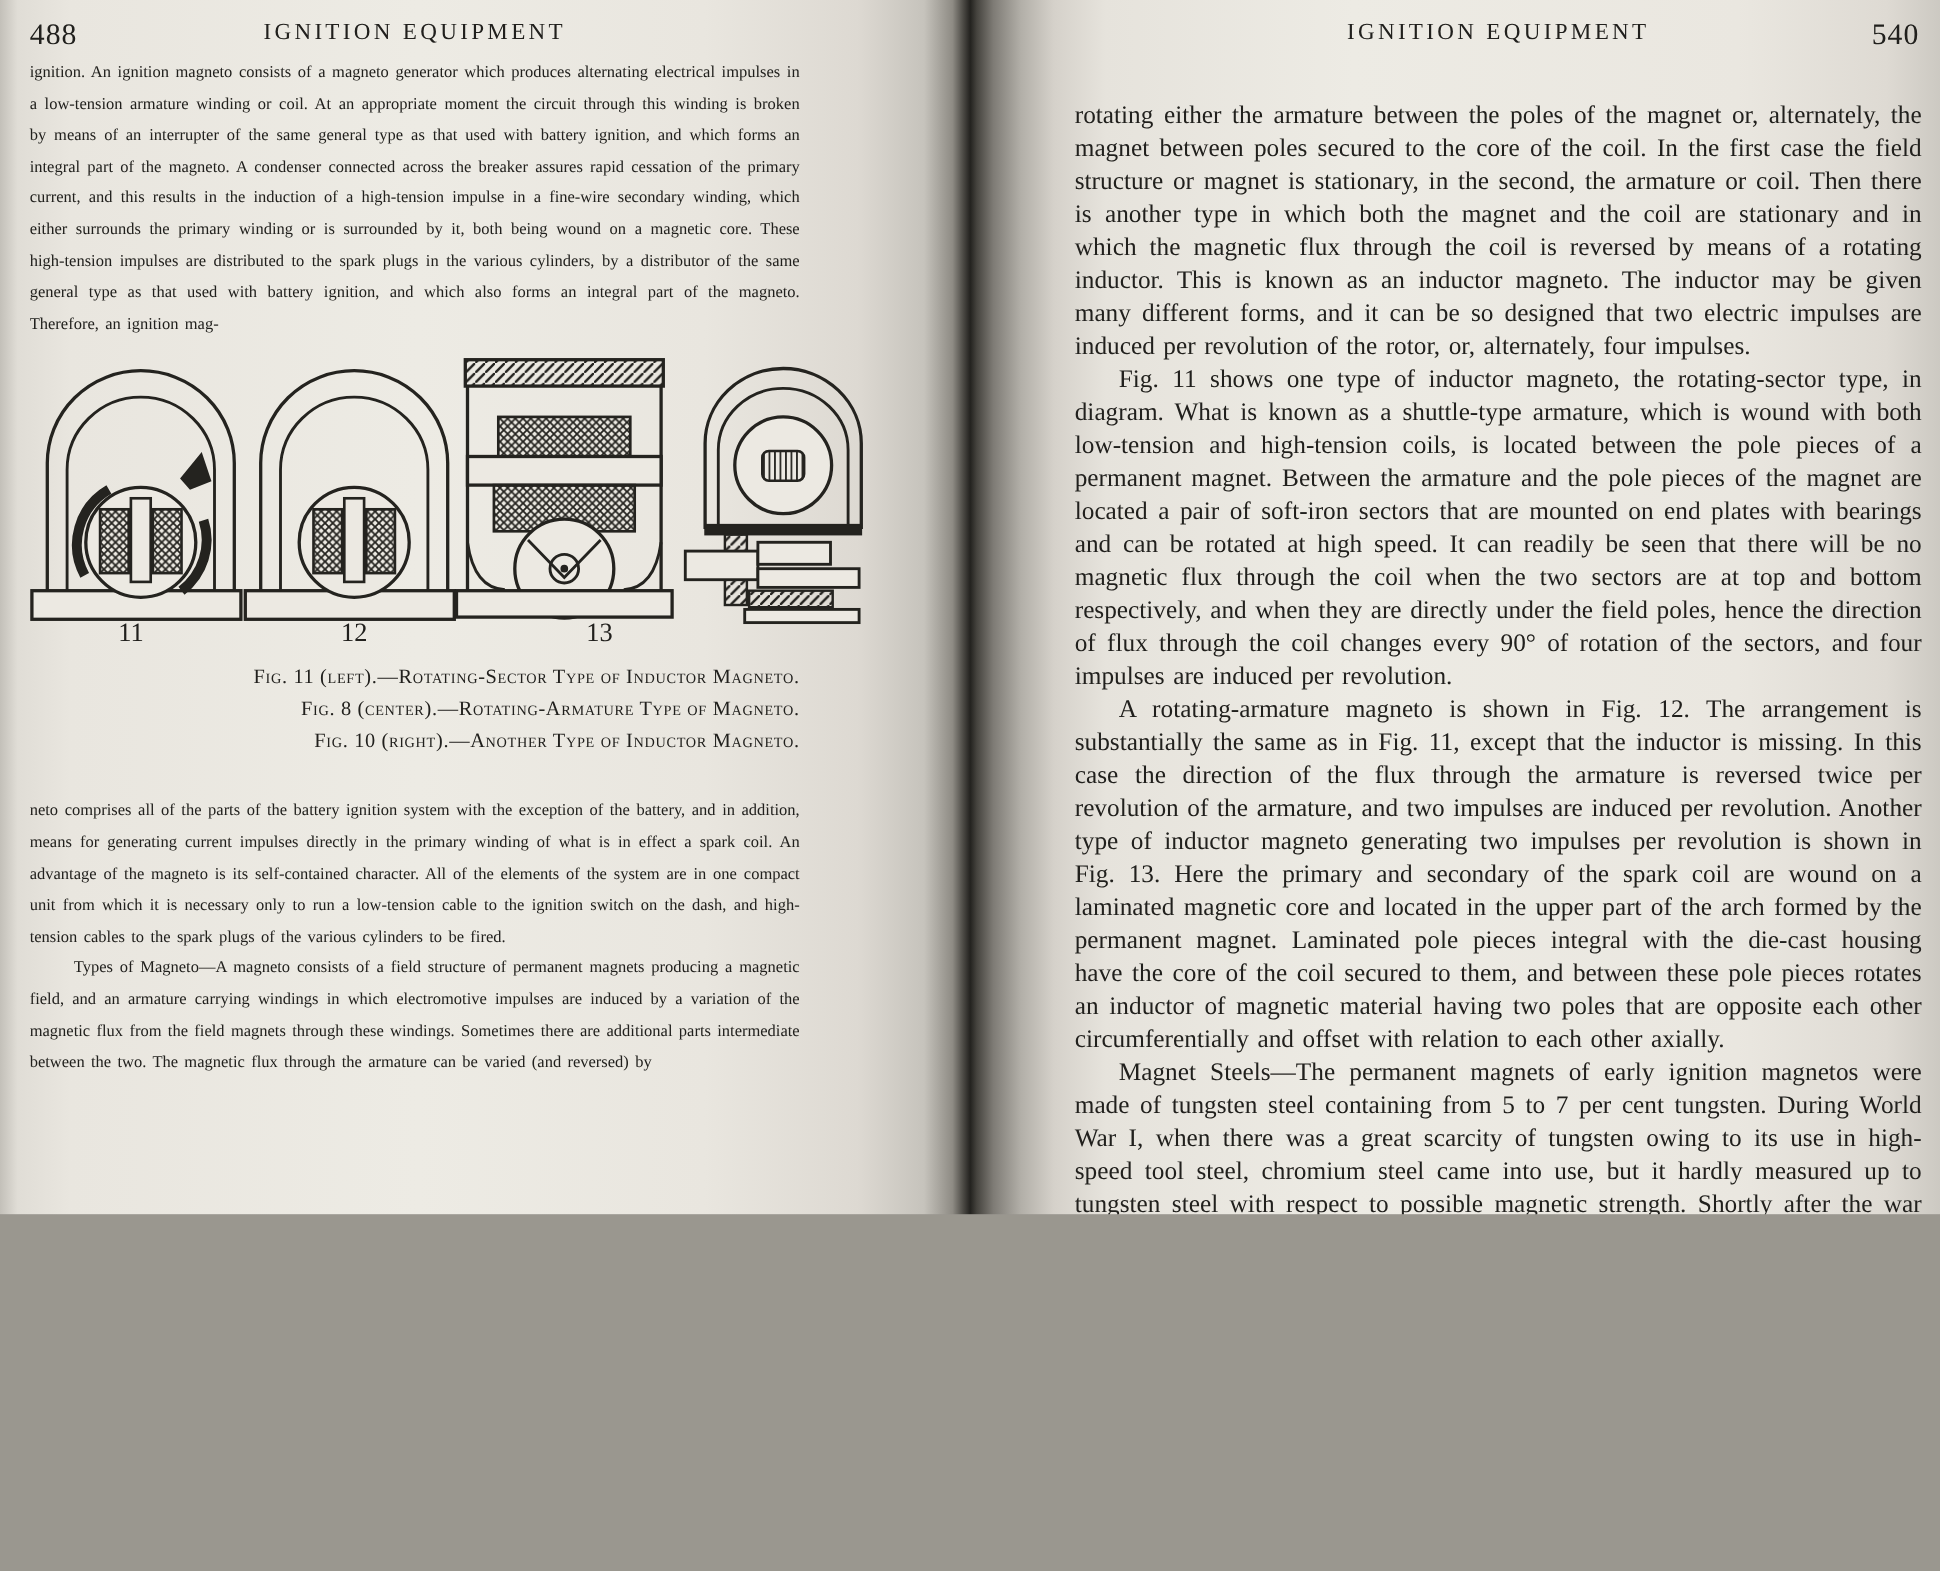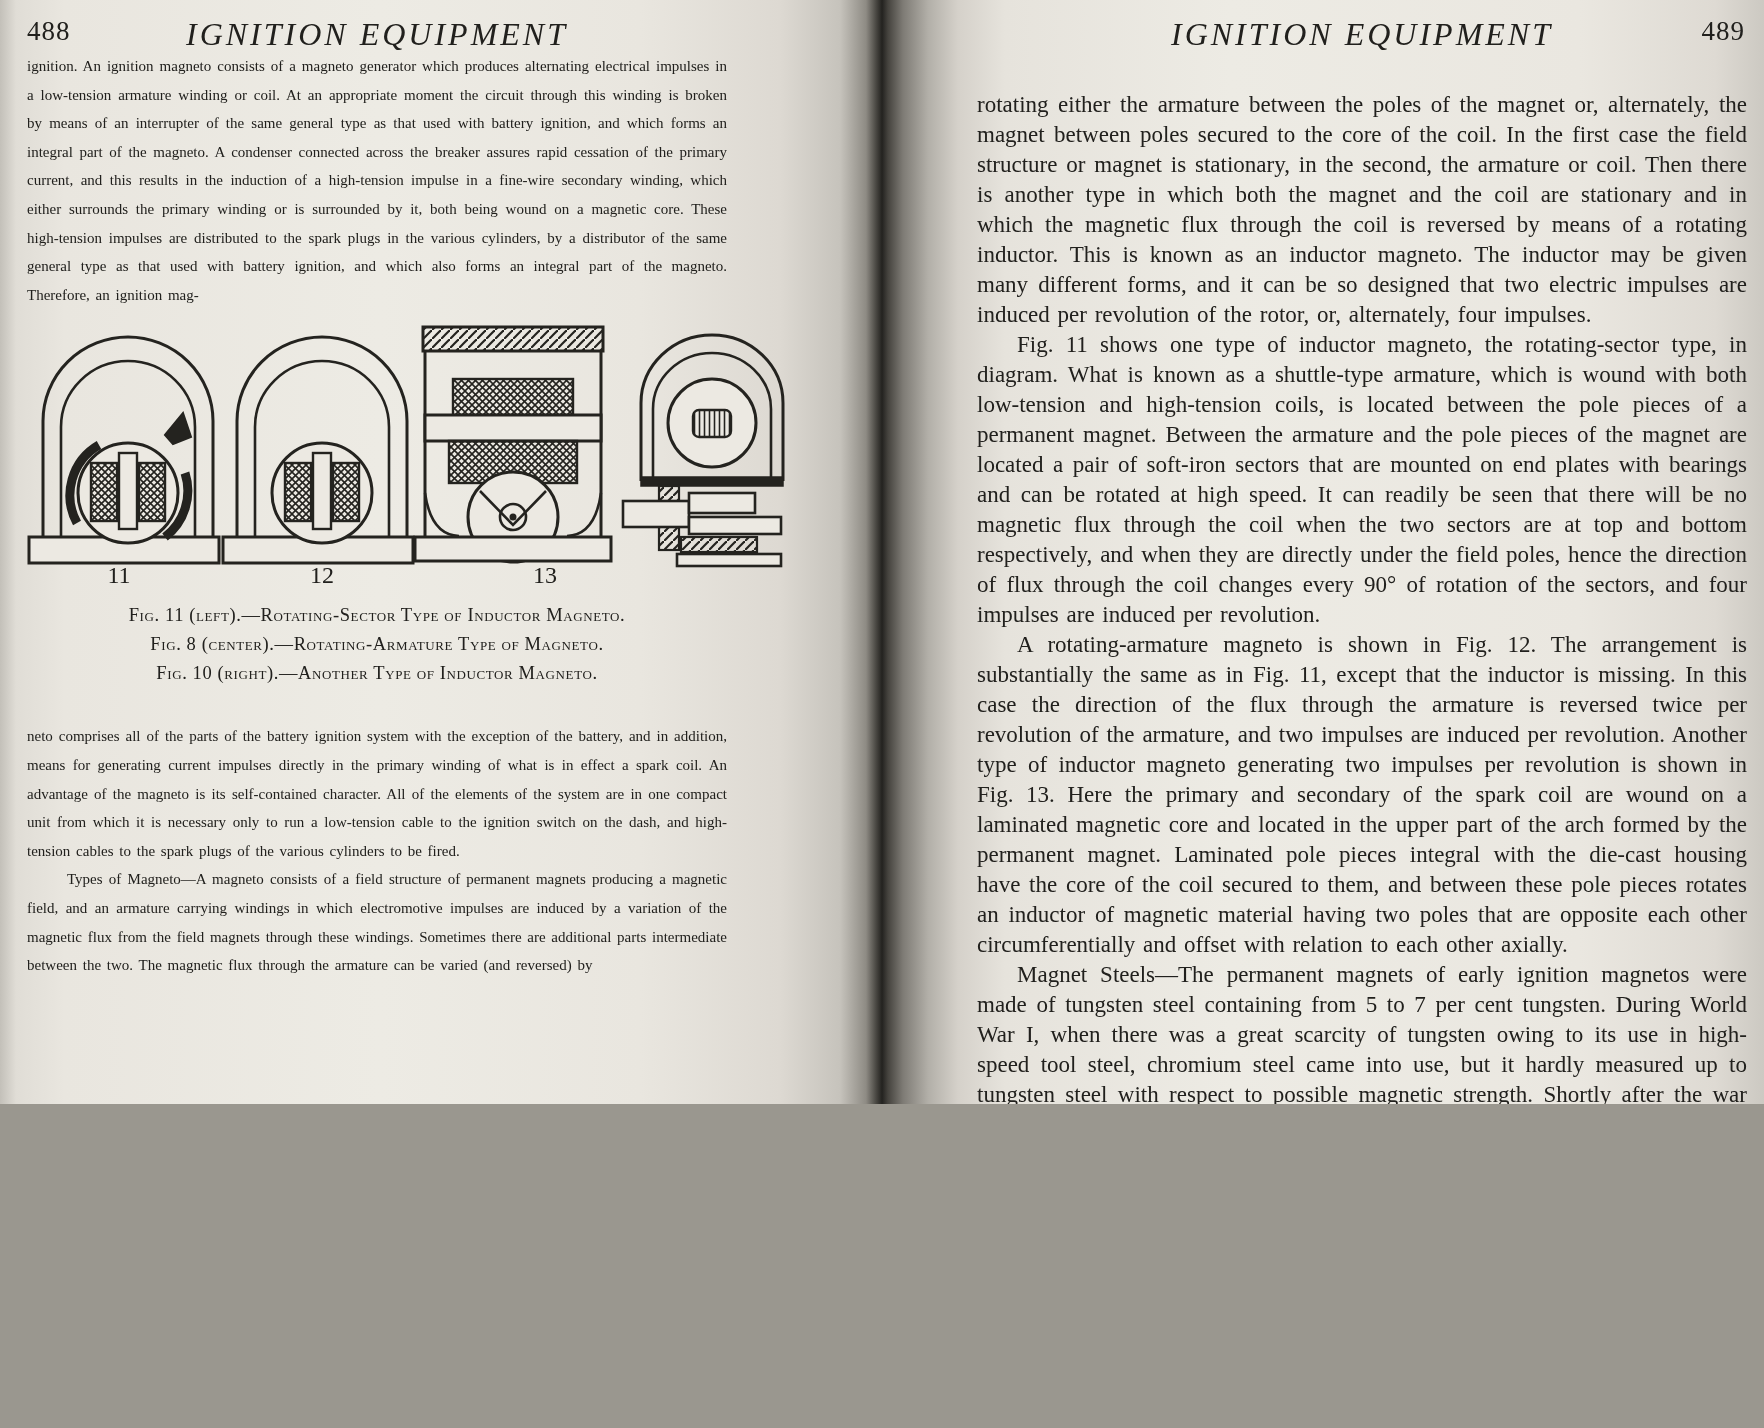--- a/index.html
+++ b/index.html
@@ -17,34 +17,34 @@
   }
   .col{position:absolute;top:16px;}
   .col-left{left:27px;width:700px;}
   .col-right{left:977px;width:770px;}
   .running-head{position:relative;height:36px;}
   .running-head .pageno{position:absolute;top:0;font-size:27px;letter-spacing:1px;}
   .col-left .pageno{left:0;}
   .col-right .pageno{right:2px;}
   .running-head .title{
     position:absolute;left:50%;transform:translateX(-50%);
-    font-size:32px;letter-spacing:3px;white-space:nowrap;font-style:italic;
+    font-size:21px;letter-spacing:3px;white-space:nowrap;
   }
   .body-text{
     font-size:15px;line-height:28.6px;text-align:justify;
     word-spacing:2px;
   }
   .col-right .body-text{font-size:23px;line-height:30px;}
   p.para{margin:0;padding:0;}
   p.indent{text-indent:40px;}
   .body-top{margin-top:24px;}
   .col-right .first{margin-top:38px;}
   b.lead{font-weight:normal;}
   .figure-block{width:762px;margin:10px 0 0 -4px;}
-  .fig-captions{margin:6px 0 34px 0;text-align:center;
+  .fig-captions{margin:6px 0 34px 0;text-align:right;
     font-size:18.5px;line-height:29px;letter-spacing:.6px;
     font-variant:small-caps;}
   .fig-captions div{white-space:nowrap;}
   svg text.fignum{font-family:"Liberation Serif","DejaVu Serif",serif;font-size:24px;fill:#21201d;}
 </style>
 </head>
 <body>
 
 <div class="spread">
 
@@ -134,21 +134,21 @@
     </div>
 
     <p class="para body-text">neto comprises all of the parts of the battery ignition system with the exception of the battery, and in addition, means for generating current impulses directly in the primary winding of what is in effect a spark coil.  An advantage of the magneto is its self-contained character.  All of the elements of the system are in one compact unit from which it is necessary only to run a low-tension cable to the ignition switch on the dash, and high-tension cables to the spark plugs of the various cylinders to be fired.</p>
 
     <p class="para body-text indent"><b class="lead">Types of Magneto</b><span>—A magneto consists of a field structure of permanent magnets producing a magnetic field, and an armature carrying windings in which electromotive impulses are induced by a variation of the magnetic flux from the field magnets through these windings.  Sometimes there are additional parts intermediate between the two.  The magnetic flux through the armature can be varied (and reversed) by</span></p>
   </div>
 
   <div class="col col-right">
     <div class="running-head">
       <span class="title">IGNITION EQUIPMENT</span>
-      <span class="pageno">489</span>
+      <span class="pageno">540</span>
     </div>
 
     <p class="para body-text first">rotating either the armature between the poles of the magnet or, alternately, the magnet between poles secured to the core of the coil.  In the first case the field structure or magnet is stationary, in the second, the armature or coil.  Then there is another type in which both the magnet and the coil are stationary and in which the magnetic flux through the coil is reversed by means of a rotating inductor.  This is known as an inductor magneto.  The inductor may be given many different forms, and it can be so designed that two electric impulses are induced per revolution of the rotor, or, alternately, four impulses.</p>
     <p class="para body-text indent">Fig. 11 shows one type of inductor magneto, the rotating-sector type, in diagram.  What is known as a shuttle-type armature, which is wound with both low-tension and high-tension coils, is located between the pole pieces of a permanent magnet.  Between the armature and the pole pieces of the magnet are located a pair of soft-iron sectors that are mounted on end plates with bearings and can be rotated at high speed. It can readily be seen that there will be no magnetic flux through the coil when the two sectors are at top and bottom respectively, and when they are directly under the field poles, hence the direction of flux through the coil changes every 90° of rotation of the sectors, and four impulses are induced per revolution.</p>
     <p class="para body-text indent">A rotating-armature magneto is shown in Fig. 12.  The arrangement is substantially the same as in Fig. 11, except that the inductor is missing.  In this case the direction of the flux through the armature is reversed twice per revolution of the armature, and two impulses are induced per revolution. Another type of inductor magneto generating two impulses per revolution is shown in Fig. 13.  Here the primary and secondary of the spark coil are wound on a laminated magnetic core and located in the upper part of the arch formed by the permanent magnet.  Laminated pole pieces integral with the die-cast housing have the core of the coil secured to them, and between these pole pieces rotates an inductor of magnetic material having two poles that are opposite each other circumferentially and offset with relation to each other axially.</p>
     <p class="para body-text indent"><b class="lead">Magnet Steels</b><span>—The permanent magnets of early ignition magnetos were made of tungsten steel containing from 5 to 7 per cent tungsten.  During World War I, when there was a great scarcity of tungsten owing to its use in high-speed tool steel, chromium steel came into use, but it hardly measured up to tungsten steel with respect to possible magnetic strength. Shortly after the war the Japanese metallurgist Honda discovered that cobalt greatly improves the magnetic qualities</span></p>
   </div>
 
 </div>
 

